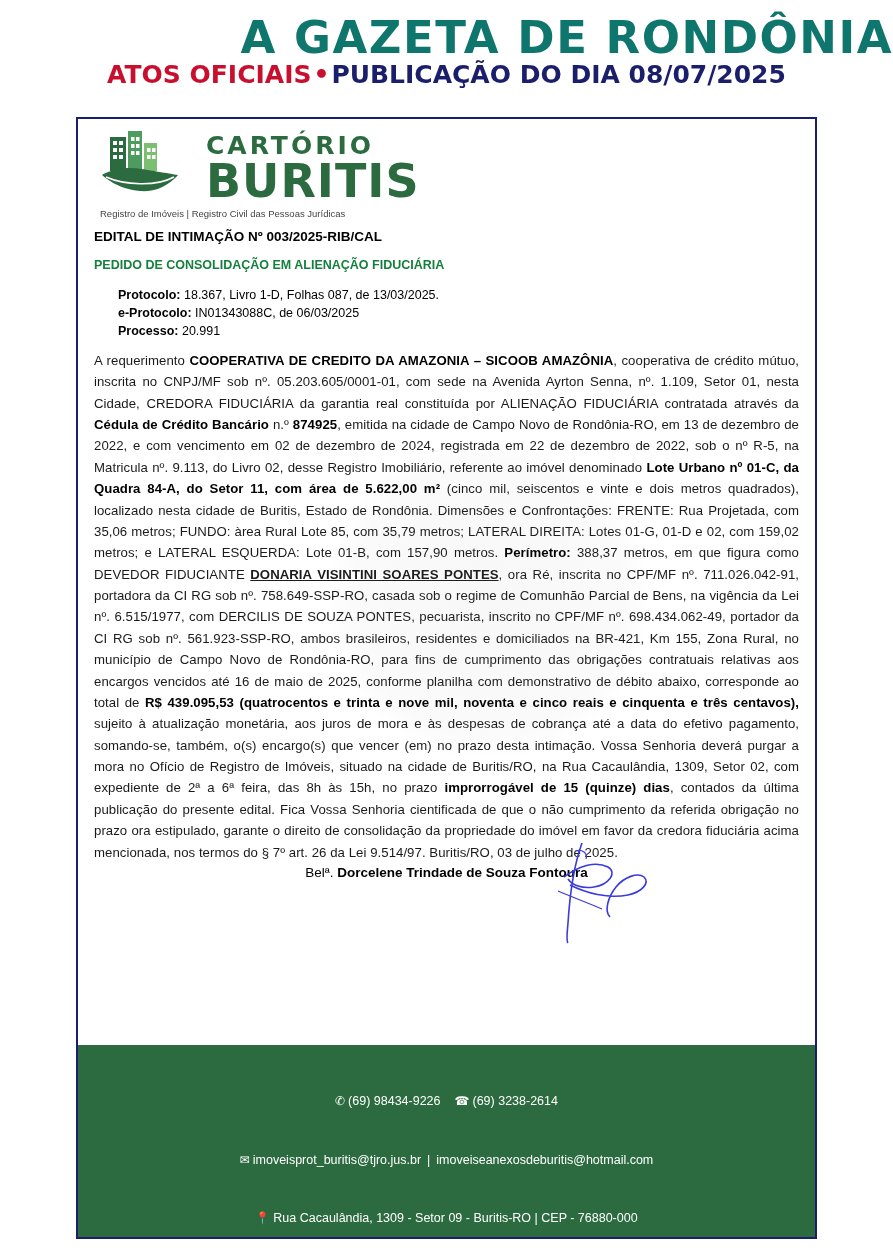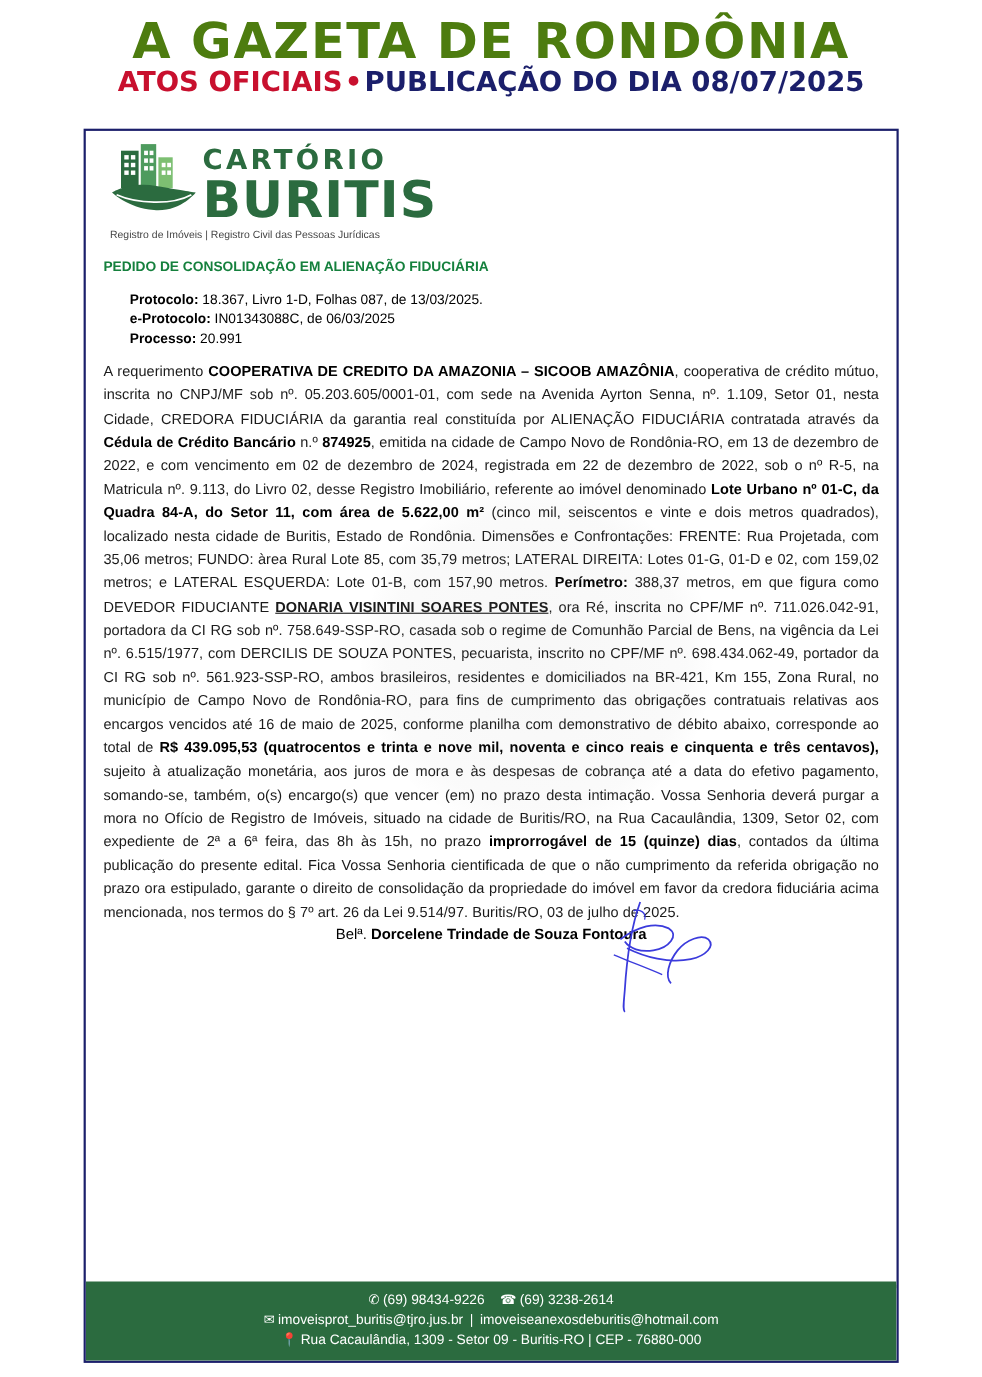--- a/index.html
+++ b/index.html
@@ -19,22 +19,23 @@
   
   .masthead {
     text-align: center;
     padding-top: 14px;
   }
   .masthead-title {
     font-family: "DejaVu Sans", sans-serif;
     font-weight: bold;
     font-size: 45px;
     letter-spacing: 1.5px;
-    color: #4d7c0f;
+    color: #0f766e;
     line-height: 1.05;
+    text-align: right;
   }
   .masthead-sub {
     font-family: "DejaVu Sans", sans-serif;
     font-weight: bold;
     font-size: 25px;
     line-height: 1.1;
     color: #1b1f6b;
     white-space: nowrap;
   }
   .masthead-sub .red {
@@ -73,21 +74,21 @@
     height: 320px;
     border-radius: 50%;
     background: radial-gradient(circle at 50% 50%, rgba(120,120,120,0.055) 0%, rgba(120,120,120,0.035) 60%, rgba(255,255,255,0) 72%);
     pointer-events: none;
   }
 
   
   .letterhead {
     display: flex;
     align-items: flex-start;
-    gap: 0;
+    gap: 22px;
     padding-left: 4px;
   }
   .logo-mark {
     width: 86px;
     height: 76px;
     position: relative;
     flex: 0 0 auto;
   }
   .logo-name {
     padding-top: 4px;
@@ -183,20 +184,21 @@
     bottom: 0;
     background: #2b6b3f;
     color: #ffffff;
     text-align: center;
     padding: 7px 0 9px 0;
     font-size: 12.5px;
     line-height: 1.5;
   }
   .footer-line {
     white-space: nowrap;
+    margin-top: 40px;
   }
   .footer .gap { display: inline-block; width: 14px; }
   .footer .sep { padding: 0 6px; }
   .footer-rule {
     position: absolute;
     left: 0; right: 0;
     bottom: 66px;
     height: 3px;
     background: #2b6b3f;
   }
@@ -246,20 +248,21 @@
       </div>
       <div class="logo-name">
         <div class="logo-cartorio">CARTÓRIO</div>
         <div class="logo-buritis">BURITIS</div>
       </div>
     </div>
     <div class="letterhead-sub">
       <div>Registro de Imóveis | Registro Civil das Pessoas Jurídicas</div>
     </div>
 
+    <div class="edital-title">EDITAL DE INTIMAÇÃO Nº 003/2025-RIB/CAL</div>
     <div class="pedido-title">PEDIDO DE CONSOLIDAÇÃO EM ALIENAÇÃO FIDUCIÁRIA</div>
 
     <div class="protocolo-block">
       <div>
         <b>Protocolo:</b><span> 18.367, Livro 1-D, Folhas 087, de 13/03/2025.</span>
       </div>
       <div>
         <b>e-Protocolo:</b><span> IN01343088C, de 06/03/2025</span>
       </div>
       <div>

